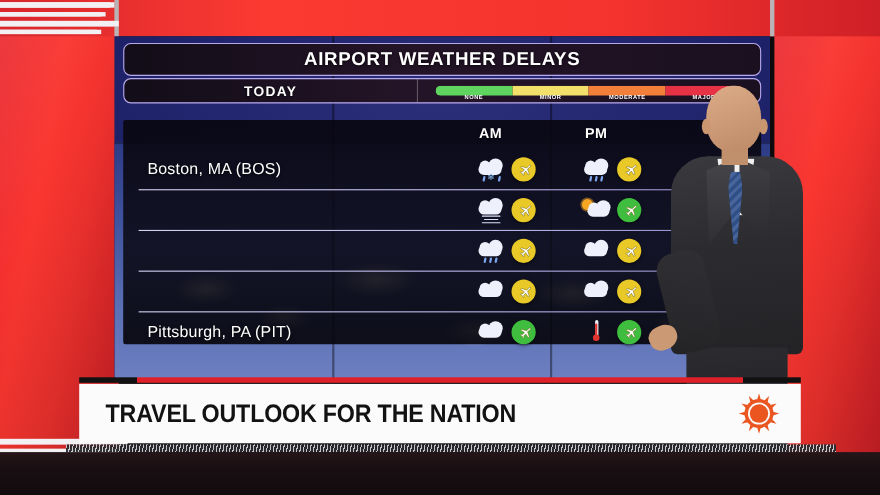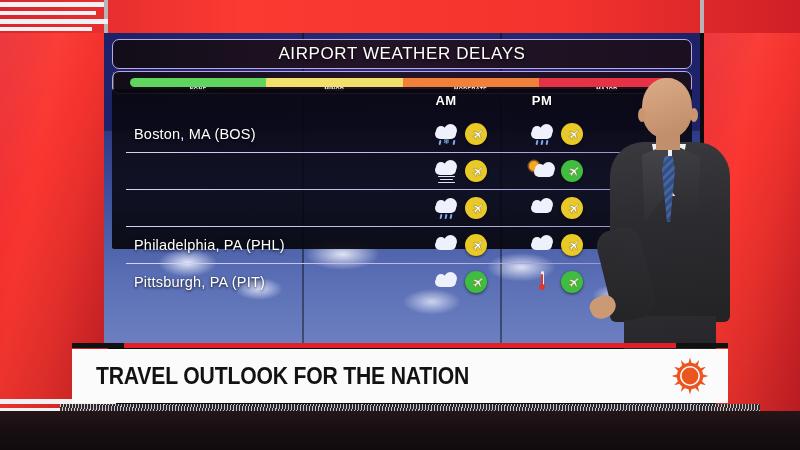--- a/index.html
+++ b/index.html
@@ -59,41 +59,41 @@
   #panel { position:absolute; left:0; right:0; top:0; }
 
   .bar {
     position:absolute; left:8px; right:8px;
     border:1px solid #b9a8e8; border-radius:7px;
     background:linear-gradient(90deg,#120d18 0%,#241427 45%,#1a1020 100%);
   }
   #title-bar { top:6px; height:30px; }
   #title-text {
     position:absolute; inset:0; display:flex; align-items:center; justify-content:center;
-    color:#fff; font-size:17px; font-weight:normal; letter-spacing:.6px;
+    color:#fff; font-size:17px; font-weight:bold; letter-spacing:.6px;
     text-shadow:0 1px 3px rgba(0,0,0,.8);
   }
   #sub-bar { top:38px; height:23px; display:flex; align-items:center; }
   #today-label {
     width:46%; text-align:center; color:#fff; font-size:12.5px; font-weight:bold;
     letter-spacing:1.2px; text-shadow:0 1px 2px rgba(0,0,0,.8);
   }
   #sub-divider { width:1px; align-self:stretch; background:rgba(255,255,255,.28); }
 
   #legend { flex:1; position:relative; height:100%; padding:0 16px; display:flex; align-items:center; }
   #legend-bar { display:flex; width:100%; height:9px; border-radius:5px; overflow:hidden; }
   #legend-bar > div { flex:1; }
   #legend-labels { position:absolute; left:16px; right:16px; bottom:1px; display:flex; }
   #legend-labels > span {
     flex:1; text-align:center; color:#fff; font-size:5.2px; font-weight:bold; letter-spacing:.5px;
   }
 
   
   #table-wrap {
-    position:absolute; left:8px; right:8px; top:56px; height:160px;
+    position:absolute; left:8px; right:8px; top:76px; height:204px;
     background:linear-gradient(180deg,rgba(8,6,14,.90) 0%,rgba(10,8,18,.86) 55%,rgba(6,5,12,.92) 100%);
     border-radius:2px;
   }
   #col-head { position:relative; height:26px; }
   .col-head-cell {
     position:absolute; top:4px; color:#fff; font-size:13px; font-weight:bold;
     letter-spacing:.5px; text-shadow:0 1px 2px #000;
   }
   .rowlist { position:relative; }
 
@@ -252,20 +252,21 @@
     <div class="wall-seam" style="left:396px"></div>
     <div class="wall-seam-h" style="top:96px"></div>
 
     <div id="panel">
 
       <div class="bar" id="title-bar">
         <div id="title-text">AIRPORT WEATHER DELAYS</div>
       </div>
 
       <div class="bar" id="sub-bar">
+        <div id="today-label">TODAY</div>
         <div id="sub-divider"></div>
         <div id="legend">
           <div id="legend-bar">
               <div style="background: rgb(95, 212, 95);"></div>
               <div style="background: rgb(242, 224, 106);"></div>
               <div style="background: rgb(242, 128, 58);"></div>
               <div style="background: rgb(230, 50, 68);"></div>
             </div>
           <div id="legend-labels">
               <span>NONE</span>
@@ -368,21 +369,20 @@
                   <div class="cloud-main c-r" style="top:2px"></div>
                 </div>
                 <div class="badge" style="background: rgb(232, 201, 40);">
                   <svg viewBox="0 0 24 24" aria-hidden="true">
                     <path fill="#ffffff" stroke="#6b5a00" stroke-width="0.7" d="M21.3 8.7c.5-.5.5-1.3 0-1.8s-1.3-.5-1.8 0l-3.9 3.9-7.3-2.4-1.4 1.4 5.6 3.6-2.9 2.9-2.5-.5-1 1 3 1.9 1.9 3 1-1-.5-2.5 2.9-2.9 3.6 5.6 1.4-1.4-2.4-7.3z"></path>
                   </svg>
                 </div>
               </div>
             </div>
             <div class="row">
-              <div class="city">Philadelphia, PA (PHL)</div>
               <div class="slot am">
                 <div class="wx">
                   <div class="cloud-main c-body" style="top:7px"></div>
                   <div class="cloud-main c-l" style="top:4px"></div>
                   <div class="cloud-main c-r" style="top:2px"></div>
                 </div>
                 <div class="badge" style="background: rgb(232, 201, 40);">
                   <svg viewBox="0 0 24 24" aria-hidden="true">
                     <path fill="#ffffff" stroke="#6b5a00" stroke-width="0.7" d="M21.3 8.7c.5-.5.5-1.3 0-1.8s-1.3-.5-1.8 0l-3.9 3.9-7.3-2.4-1.4 1.4 5.6 3.6-2.9 2.9-2.5-.5-1 1 3 1.9 1.9 3 1-1-.5-2.5 2.9-2.9 3.6 5.6 1.4-1.4-2.4-7.3z"></path>
                   </svg>

